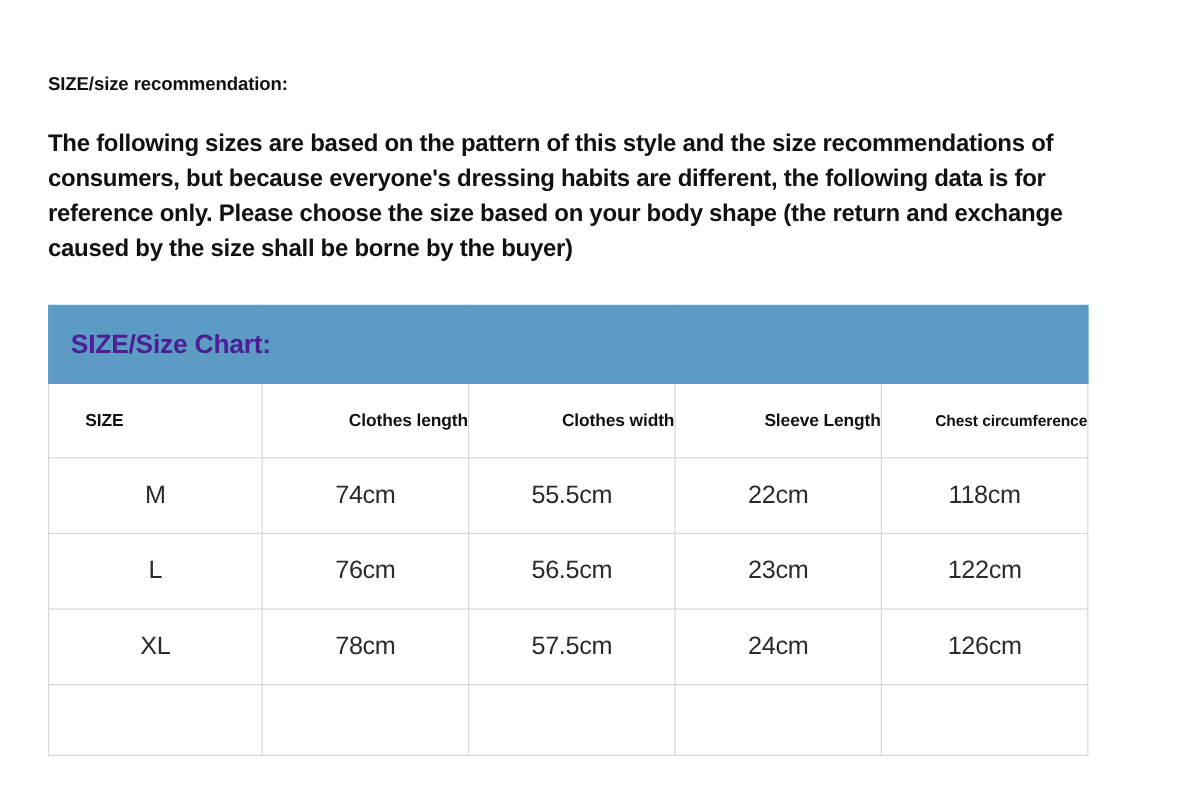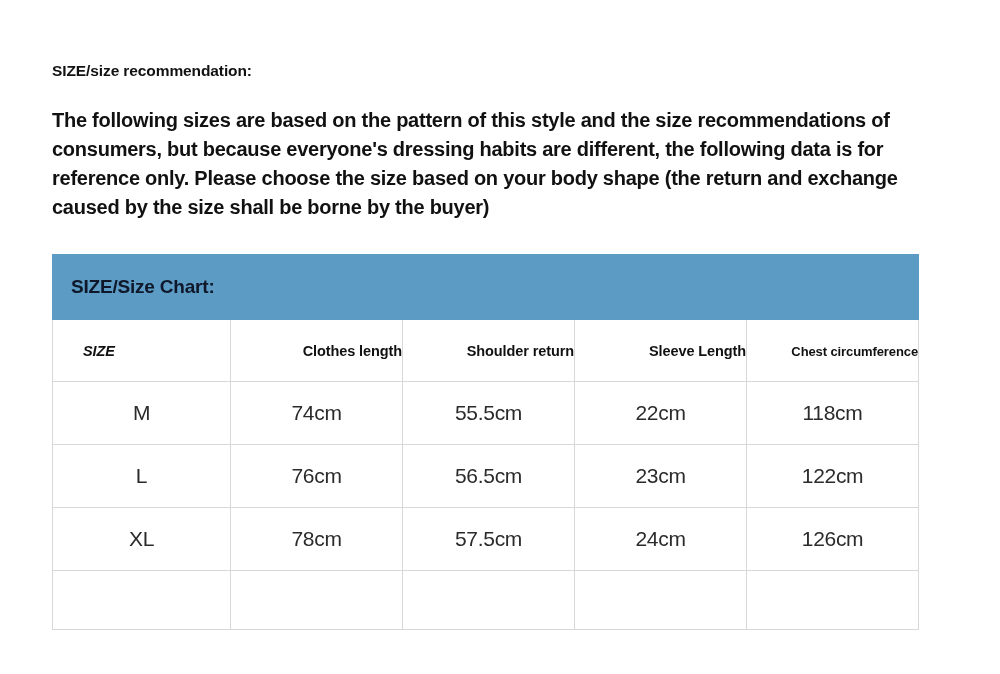--- a/index.html
+++ b/index.html
@@ -12,21 +12,21 @@
     background: #ffffff;
     font-family: "Liberation Sans", sans-serif;
     color: #1a1a1a;
     overflow: hidden;
   }
   .page {
     position: relative;
     width: 1000px;
     height: 674px;
     box-sizing: border-box;
-    padding: 62px 62px 0 52px;
+    padding: 62px 62px 0 40px;
   }
   .heading {
     font-size: 15.5px;
     font-weight: bold;
     letter-spacing: -0.1px;
     margin: 0 0 26px 0;
     color: #111111;
   }
   .intro {
     font-size: 20px;
@@ -52,22 +52,22 @@
   }
   .banner-cell {
     background: #5b9bc4;
     border: 1px solid #5b9bc4 !important;
     height: 64px;
     vertical-align: middle;
     padding-left: 18px !important;
     text-align: left;
   }
   .banner-text {
-    color: #0f172a;
-    font-size: 19px;
+    color: #4c1d95;
+    font-size: 22px;
     font-weight: bold;
     letter-spacing: -0.2px;
   }
   .hdr-row td {
     height: 61px;
     vertical-align: middle;
     text-align: right;
     background: #ffffff;
   }
   .hdr-label {
@@ -75,21 +75,20 @@
     font-weight: bold;
     color: #111111;
     letter-spacing: -0.1px;
   }
   .hdr-label.small {
     font-size: 13px;
   }
   .hdr-row td.col-size {
     text-align: left;
     padding-left: 30px !important;
-    font-style: italic;
   }
   .data-row td {
     height: 62px;
     vertical-align: middle;
     text-align: center;
     background: #ffffff;
   }
   .cell-text {
     font-size: 21px;
     font-weight: 400;
@@ -131,21 +130,21 @@
           </td>
         </tr>
         <tr class="hdr-row">
           <td class="col-size">
             <span class="hdr-label">SIZE</span>
           </td>
           <td>
             <span class="hdr-label">Clothes length</span>
           </td>
           <td>
-            <span class="hdr-label">Shoulder return</span>
+            <span class="hdr-label">Clothes width</span>
           </td>
           <td>
             <span class="hdr-label">Sleeve Length</span>
           </td>
           <td>
             <span class="hdr-label small">Chest circumference</span>
           </td>
         </tr>
 
         <tr class="data-row">

